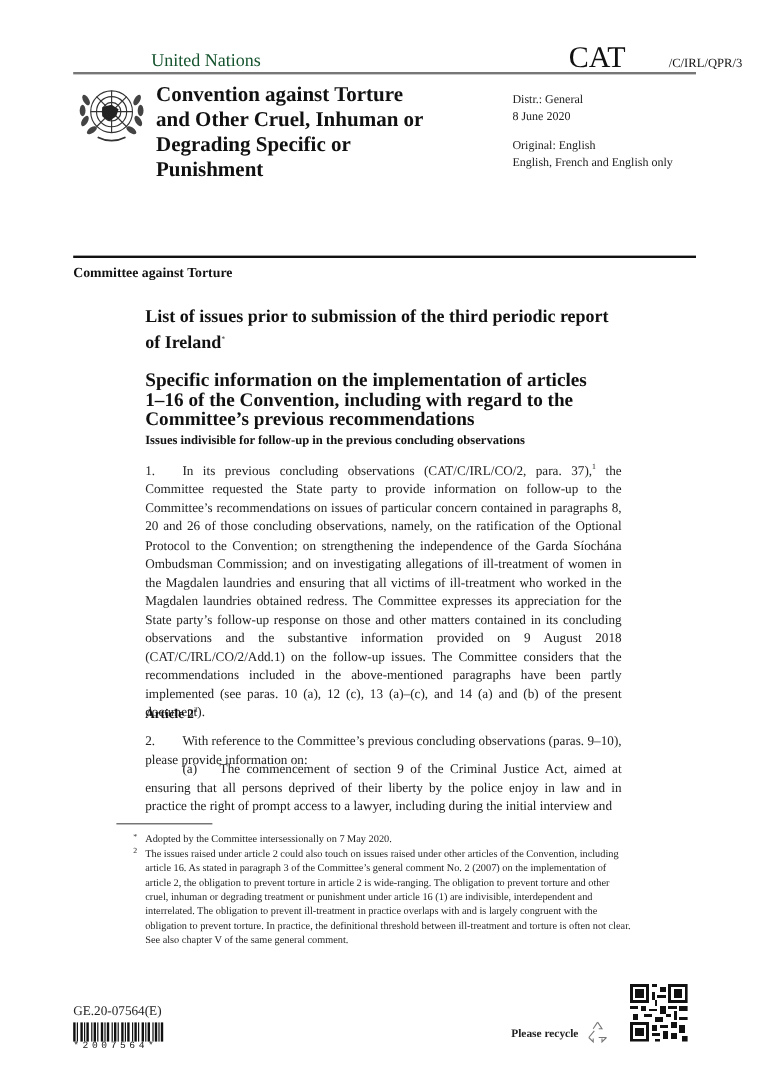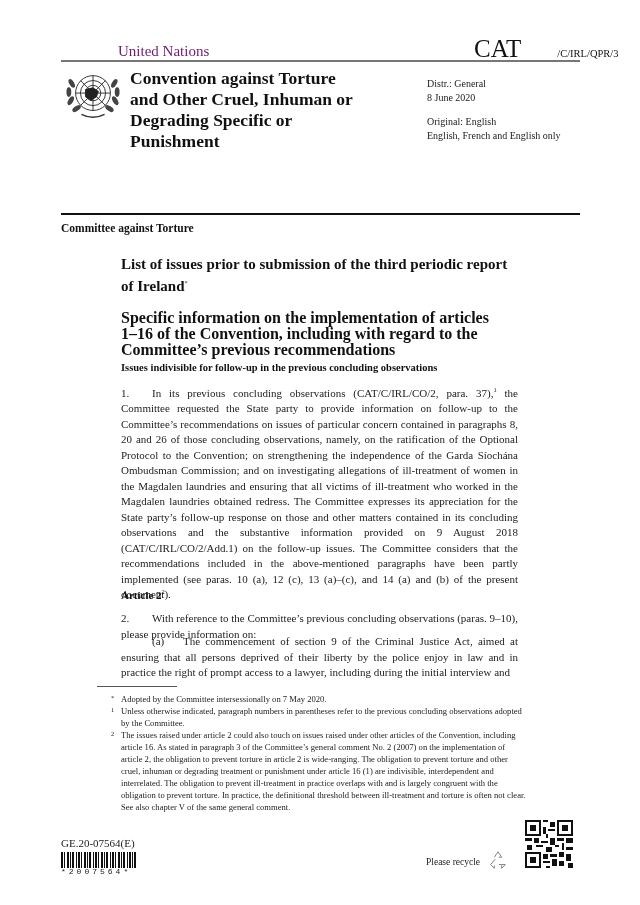--- a/index.html
+++ b/index.html
@@ -1,18 +1,18 @@
 <!DOCTYPE html>
 <html><head>
 <meta charset="utf-8">
 <style>
   html, body { margin:0; padding:0; background:#ffffff; }
   body { width:640px; height:905px; position:relative; overflow:hidden; font-family:"Liberation Serif", "DejaVu Serif", serif; color:#111; }
   .abs { position:absolute; }
-  .un-name { left:118px; top:43px; font-size:15px; color:#701a75; }
+  .un-name { left:126px; top:43px; font-size:15px; color:#14532d; }
   .symbol { left:474px; top:35px; white-space:nowrap; }
   .symbol .big { font-size:25px;text-align:right; }
   .symbol .small { font-size:10.5px;margin-left:36px; }
   .rule-top { left:61px; top:60px; width:519px; height:2px; background:#777; }
   .emblem { left:64px; top:66px; width:58px; height:58px; }
   .conv-title { left:130px; top:68px; width:230px; font-size:17.5px; font-weight:bold; line-height:21px; }
   .distr { left:427px; top:77px; font-size:10px; line-height:14px; color:#222; }
   .distr p { margin:0;font-family:Liberation Serif, serif; }
   .distr .gap { height:10px; }
   .rule-mid { left:61px; top:213px; width:519px; height:2px; background:#111; }
@@ -28,21 +28,21 @@
   .article { left:121px; top:589px; font-size:11px; font-weight:bold; }
   .article sup { font-size:6px; font-weight:normal; }
   .fn-rule { left:97px; top:686px; width:80px; height:1px; background:#555; }
   .footnotes { left:111px; top:693px; width:415px; font-size:8.6px; line-height:12px; color:#222; }
   .fn { position:relative; padding-left:10px; margin:0; }
   .fn .mark { position:absolute; left:0; top:-1px; font-size:6.5px; }
   .job { left:61px; top:837px; font-size:11px; color:#222; }
   .barcode { left:61px; top:852px; width:92px; height:16px; display:flex; }
   .barcode span { display:block; height:16px; background:#111; }
   .bar-digits { left:61px; top:867px; width:94px; font-family:"Liberation Mono", monospace; font-size:8px; letter-spacing:3px; color:#222; }
-  .recycle-label { left:426px; top:857px; font-size:9.5px; font-weight:normal; color:#222; }
+  .recycle-label { left:426px; top:857px; font-size:9.5px; font-weight:bold; color:#222; }
   .recycle-icon { left:487px; top:849px; width:22px; height:22px; }
   .qr { left:525px; top:820px; width:48px; height:48px; }
 </style>
 </head>
 <body>
 
 <div class="abs un-name">United Nations</div>
 <div class="abs symbol">
   <span class="big">CAT</span><span class="small">/C/IRL/QPR/3</span>
 </div>
@@ -106,21 +106,20 @@
   <span class="para-num">2.</span><span>With reference to the Committee’s previous concluding observations (paras. 9–10), please provide information on:</span>
 </div>
 
 <div class="abs body-text" style="top:634px;">
   <span class="sub-num">(a)</span><span>The commencement of section 9 of the Criminal Justice Act, aimed at ensuring that all persons deprived of their liberty by the police enjoy in law and in practice the right of prompt access to a lawyer, including during the initial interview and</span>
 </div>
 
 <div class="abs fn-rule"></div>
 <div class="abs footnotes">
   <p class="fn"><span class="mark">*</span><span>Adopted by the Committee intersessionally on 7 May 2020.</span></p>
-  <p class="fn"><span class="mark">1</span><span>Unless otherwise indicated, paragraph numbers in parentheses refer to the previous concluding observations adopted by the Committee.</span></p>
   <p class="fn"><span class="mark">2</span><span>The issues raised under article 2 could also touch on issues raised under other articles of the Convention, including article 16. As stated in paragraph 3 of the Committee’s general comment No. 2 (2007) on the implementation of article 2, the obligation to prevent torture in article 2 is wide-ranging. The obligation to prevent torture and other cruel, inhuman or degrading treatment or punishment under article 16 (1) are indivisible, interdependent and interrelated. The obligation to prevent ill-treatment in practice overlaps with and is largely congruent with the obligation to prevent torture. In practice, the definitional threshold between ill-treatment and torture is often not clear. See also chapter V of the same general comment.</span></p>
 </div>
 
 <div class="abs job">GE.20-07564(E)</div>
 <div class="abs barcode">
   <span style="width:2px;margin-right:1px"></span>
     <span style="width:1px;margin-right:2px"></span>
     <span style="width:2px;margin-right:1px"></span>
     <span style="width:1px;margin-right:1px"></span>
     <span style="width:2px;margin-right:2px"></span>

